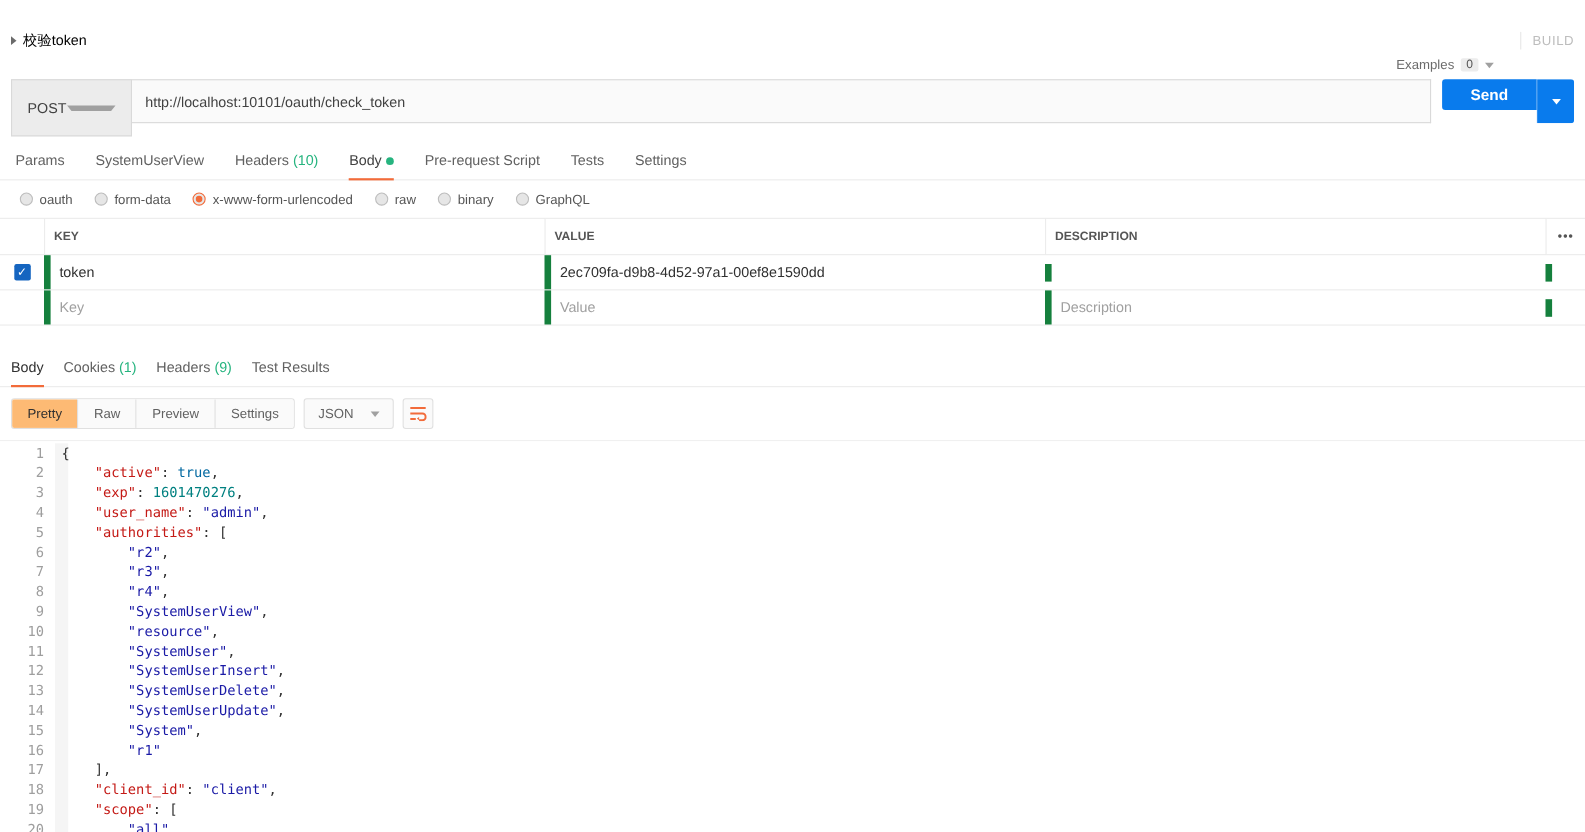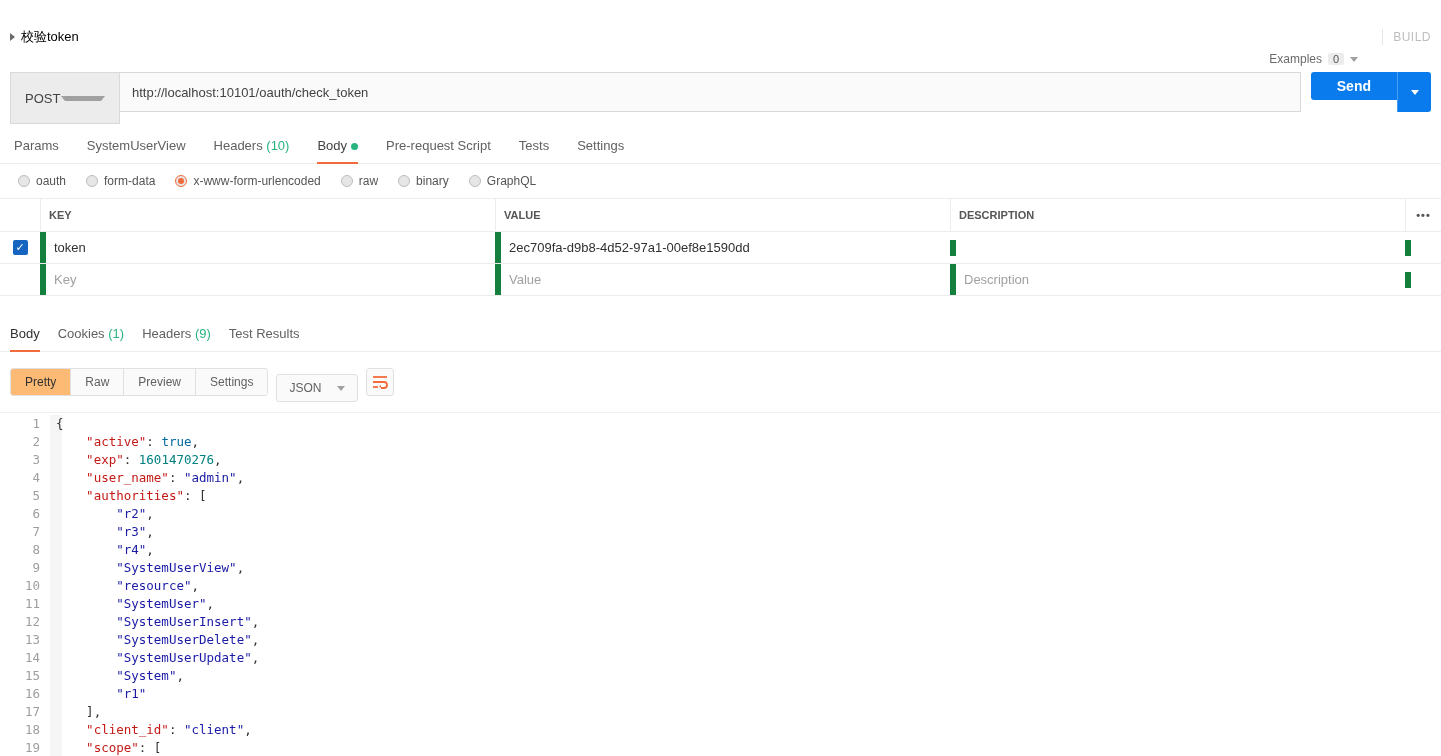--- a/index.html
+++ b/index.html
@@ -67,21 +67,21 @@
   .globe-icon::before { content:""; position:absolute; left:50%; top:-1px; bottom:-1px; width:6px; border:1.2px solid #808080; border-radius:50%; transform:translateX(-50%); }
   .globe-icon::after { content:""; position:absolute; left:-1px; right:-1px; top:50%; height:0; border-top:1.2px solid #808080; }
   .save-btn { color:#f26b3a; cursor:pointer; padding-right:0; }
   
   
   .viewer-bar { display:flex; align-items:center; gap:8px; padding:10px 10px; }
   .seg-group { display:flex; border:1px solid #e0e0e0; border-radius:3px; overflow:hidden; }
   .seg { padding:6px 14px; font-size:12px; color:#616161; background:#fafafa; cursor:pointer; border-left:1px solid #e0e0e0; }
   .seg:first-child { border-left:none; }
   .seg.active { background:#fdba74; color:#303030; }
-  .sel-box { display:flex; align-items:center; gap:16px; padding:6px 12px; border:1px solid #e0e0e0; border-radius:3px; background:#fafafa; font-size:12px; color:#616161; cursor:pointer;margin-top:12px; }
+  .sel-box { display:flex; align-items:center; gap:16px; padding:6px 12px; border:1px solid #e0e0e0; border-radius:3px; background:#fafafa; font-size:12px; color:#616161; cursor:pointer; }
   .wrap-icon { width:28px; height:28px; border:1px solid #e0e0e0; border-radius:3px; background:#fafafa; display:flex; align-items:center; justify-content:center; cursor:pointer; }
   .wrap-icon svg { stroke:#f26b3a; }
   
   
   .code-area { display:flex; border-top:1px solid #f0f0f0; font-family: Consolas, Menlo, monospace; font-size:12.5px; line-height:18px; padding-top:2px; }
   .gutter { background:#fff; color:#9e9e9e; text-align:right; padding:0 10px 0 18px; user-select:none; min-width:50px; }
   .code { white-space:pre; padding-left:6px; position:relative; flex:1; }
   .code .highlight-col { position:absolute; left:0; top:0; bottom:0; width:12px; background:#f5f5f5; }
   .code pre { position:relative; }
   .tok-key { color:#c41a16; }

